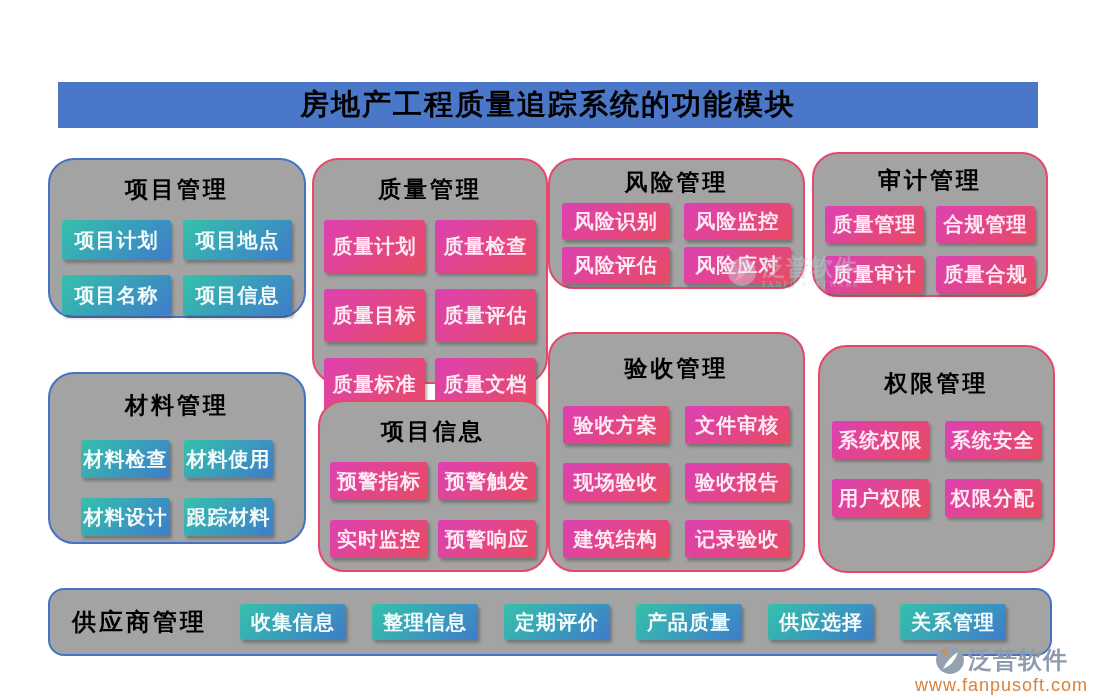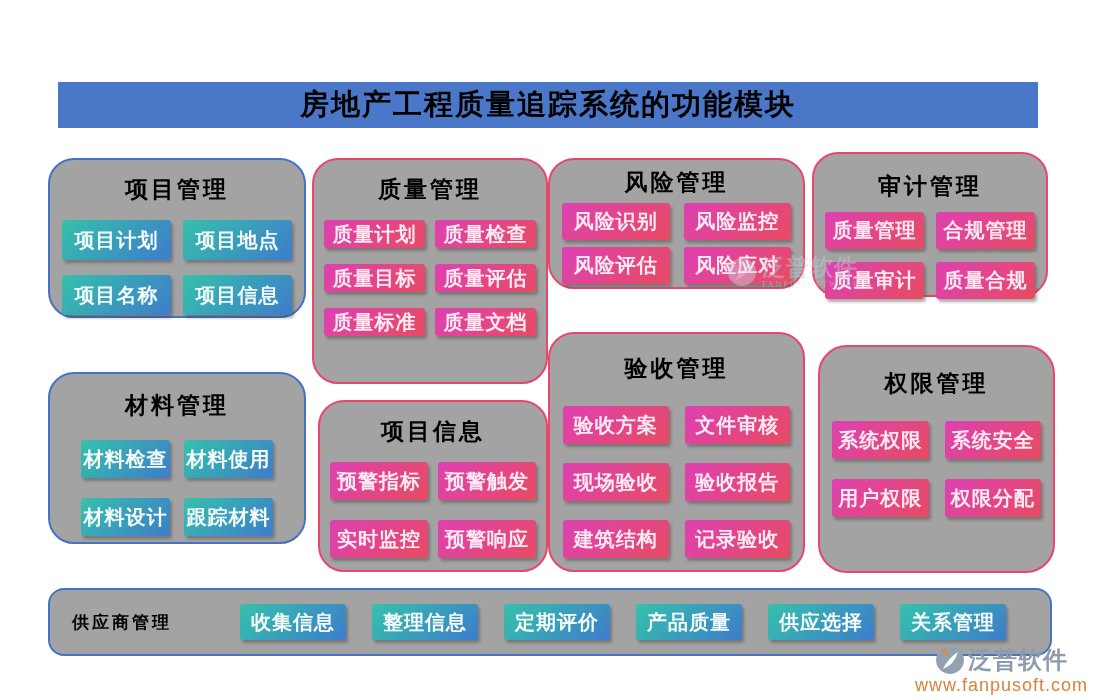--- a/index.html
+++ b/index.html
@@ -37,28 +37,28 @@
 
   
   #card-project{left:48px;top:158px;width:258px;height:160px;padding:8px 12px 0;}
   #card-project .card-title{height:42px;}
   #card-project .btn-grid{margin-top:10px;gap:15px 12px;}
   #card-project .chip{height:40px;}
 
   #card-quality{left:312px;top:158px;width:236px;height:226px;padding:8px 10px 0;}
   #card-quality .card-title{height:42px;}
   #card-quality .btn-grid{margin-top:10px;gap:16px 10px;}
-  #card-quality .chip{height:28px;}
+  #card-quality .chip{height:53px;}
 
   #card-risk{left:548px;top:158px;width:257px;height:131px;padding:4px 12px 0;}
   #card-risk .card-title{height:36px;}
   #card-risk .btn-grid{margin-top:3px;gap:7px 14px;}
   #card-risk .chip{height:37px;}
 
-  #card-audit{left:812px;top:152px;width:236px;height:145px;padding:12px 11px 0;}
+  #card-audit{left:812px;top:152px;width:236px;height:145px;padding:6px 11px 0;}
   #card-audit .card-title{height:40px;}
   #card-audit .btn-grid{margin-top:6px;gap:13px 12px;}
   #card-audit .chip{height:37px;}
 
   #card-material{left:48px;top:372px;width:258px;height:172px;padding:10px 31px 0;}
   #card-material .card-title{height:42px;}
   #card-material .btn-grid{margin-top:14px;gap:20px 14px;}
   #card-material .chip{height:38px;}
 
   #card-warning{left:318px;top:400px;width:230px;height:172px;padding:8px 10px 0;}
@@ -74,21 +74,21 @@
   #card-permission{left:818px;top:345px;width:237px;height:228px;padding:14px 12px 0;border-radius:29px;}
   #card-permission .card-title{height:44px;}
   #card-permission .btn-grid{margin-top:16px;gap:20px 16px;}
   #card-permission .chip{height:38px;}
 
   
   #card-supplier{
     left:48px;top:588px;width:1004px;height:68px;border-radius:16px;
     flex-direction:row;align-items:center;padding:0 0 0 22px;
   }
-  #card-supplier .card-title{font-size:17px;width:150px;justify-content:flex-start;}
+  #card-supplier .card-title{font-size:24px;width:150px;justify-content:flex-start;}
   #card-supplier .chip-row{display:flex;gap:26px;margin-left:18px;}
   #card-supplier .chip{width:106px;height:36px;}
 
   
   .watermark{
     position:absolute;left:726px;top:256px;display:flex;align-items:flex-start;gap:4px;
     opacity:.45;pointer-events:none;z-index:6;
   }
   .wm-circle{width:32px;height:32px;flex:0 0 auto;}
   .wm-texts{display:flex;flex-direction:column;line-height:1;}

